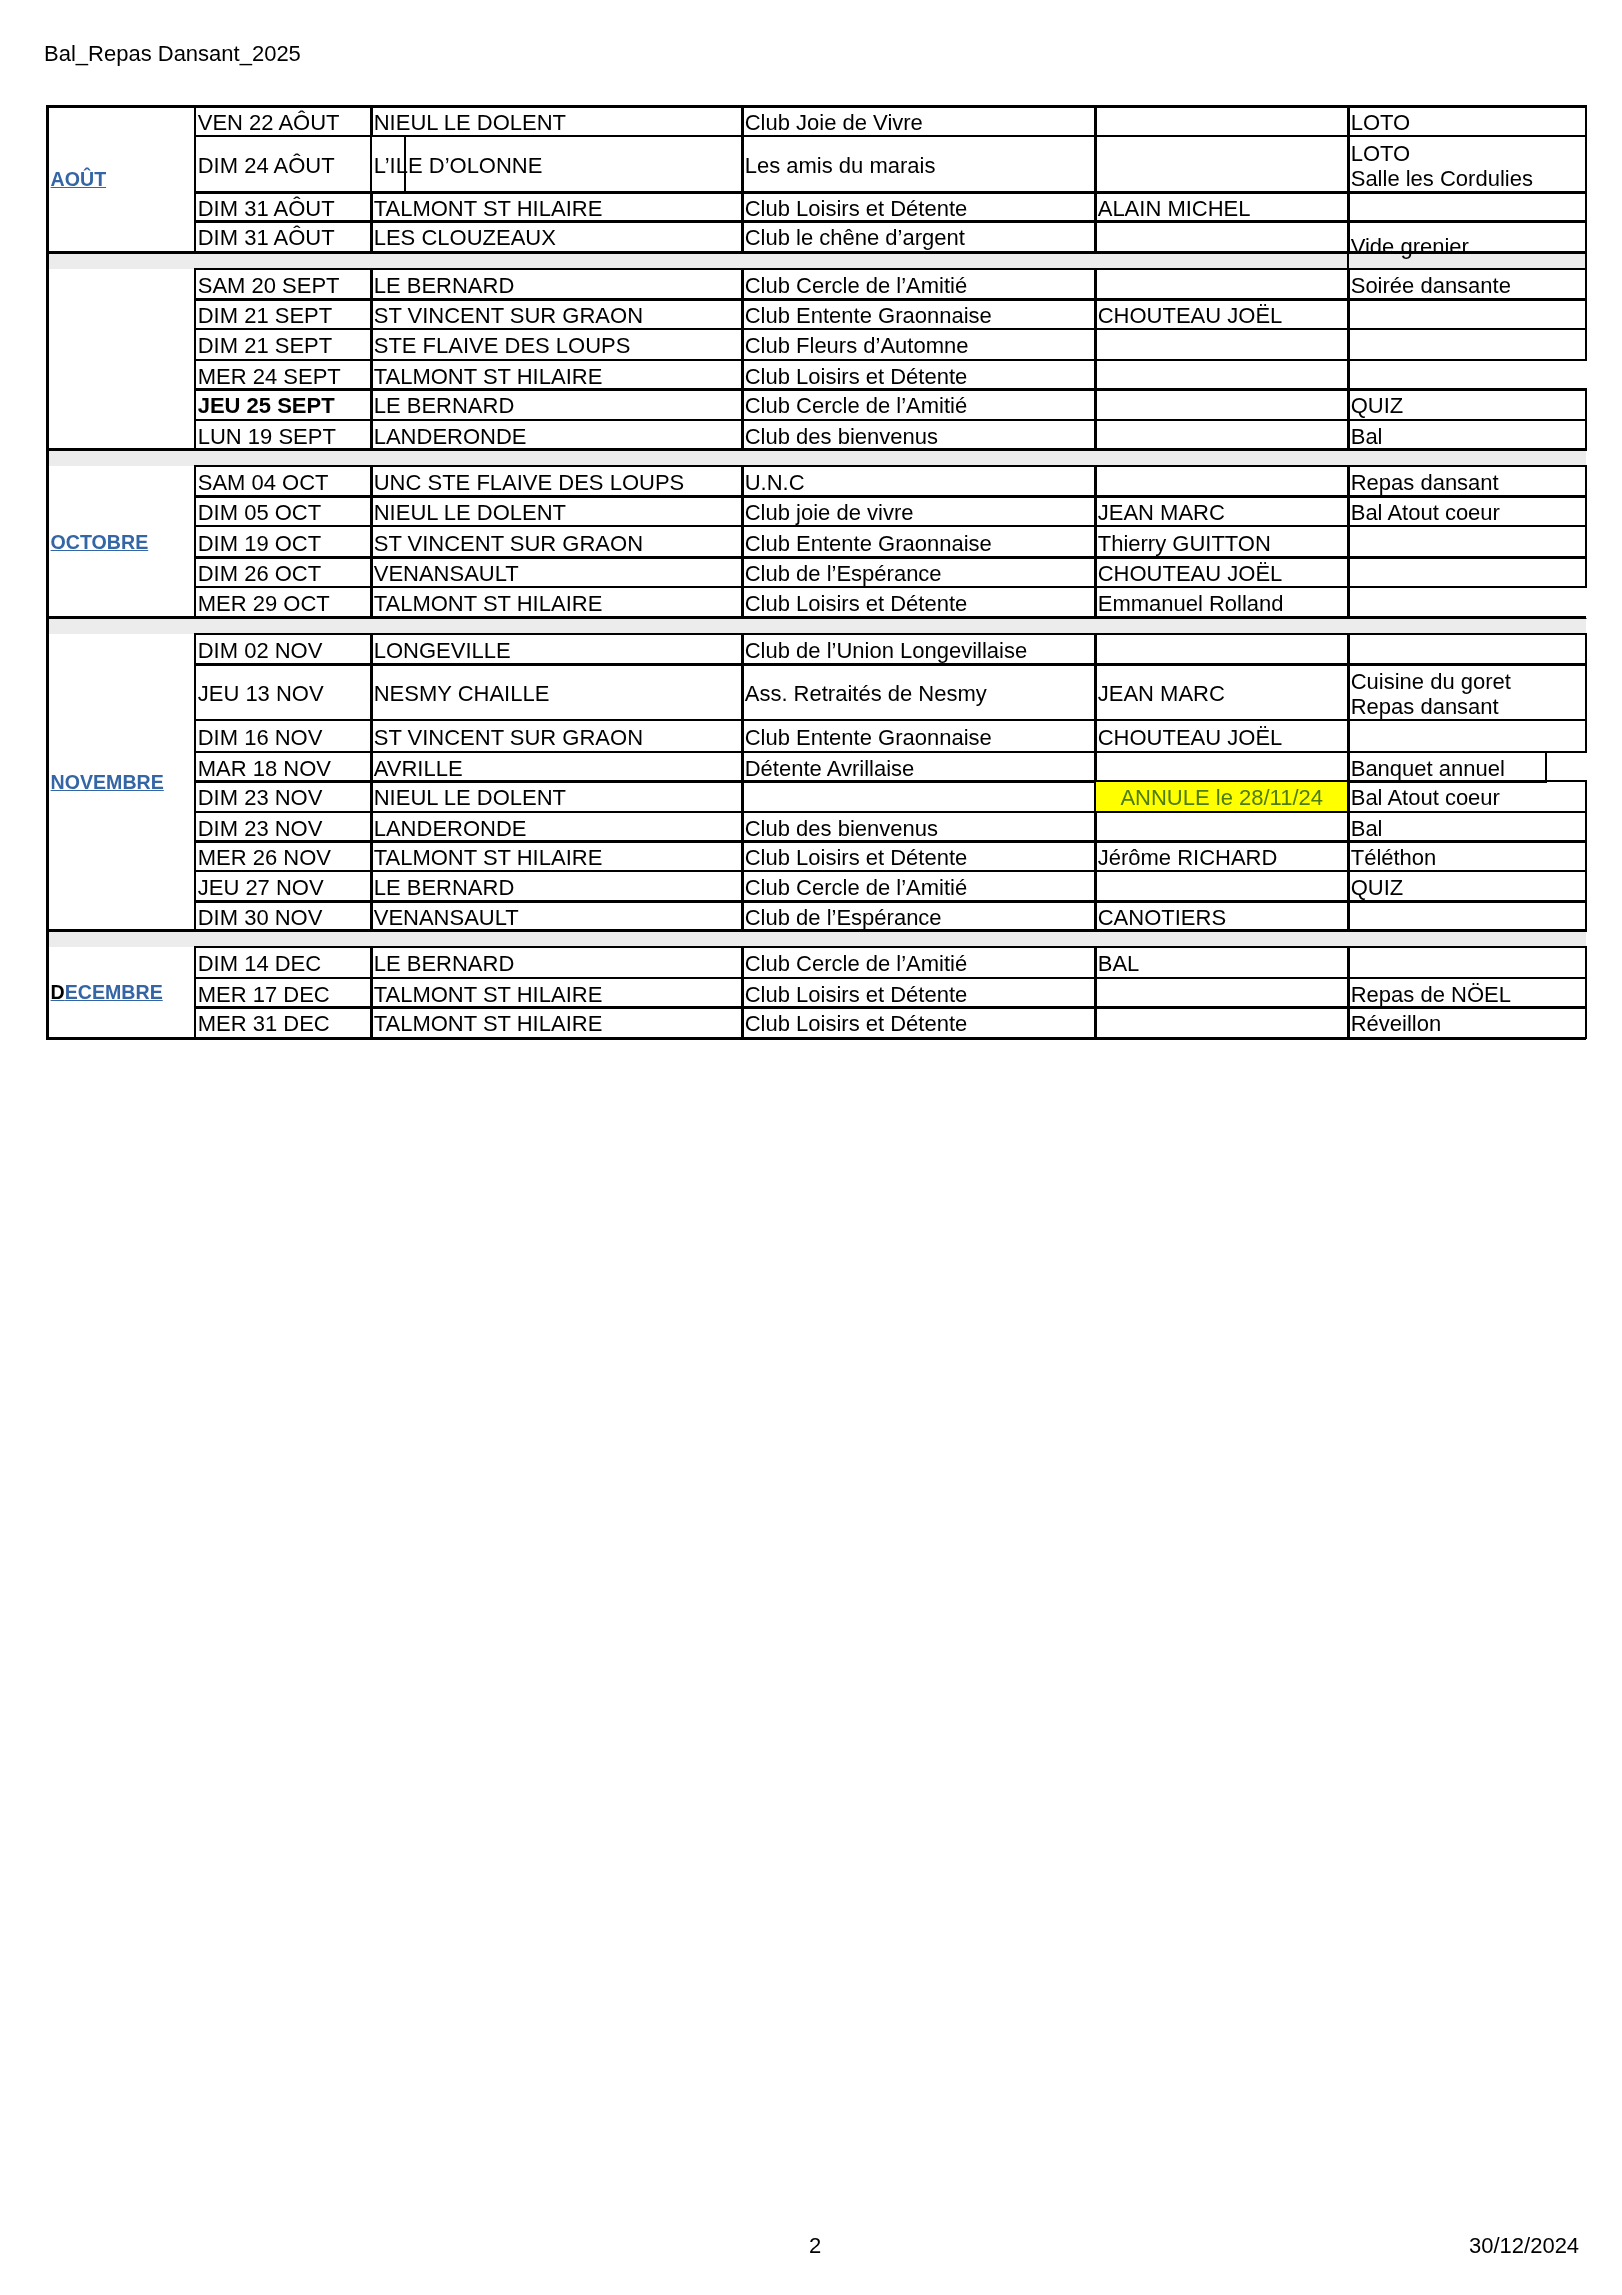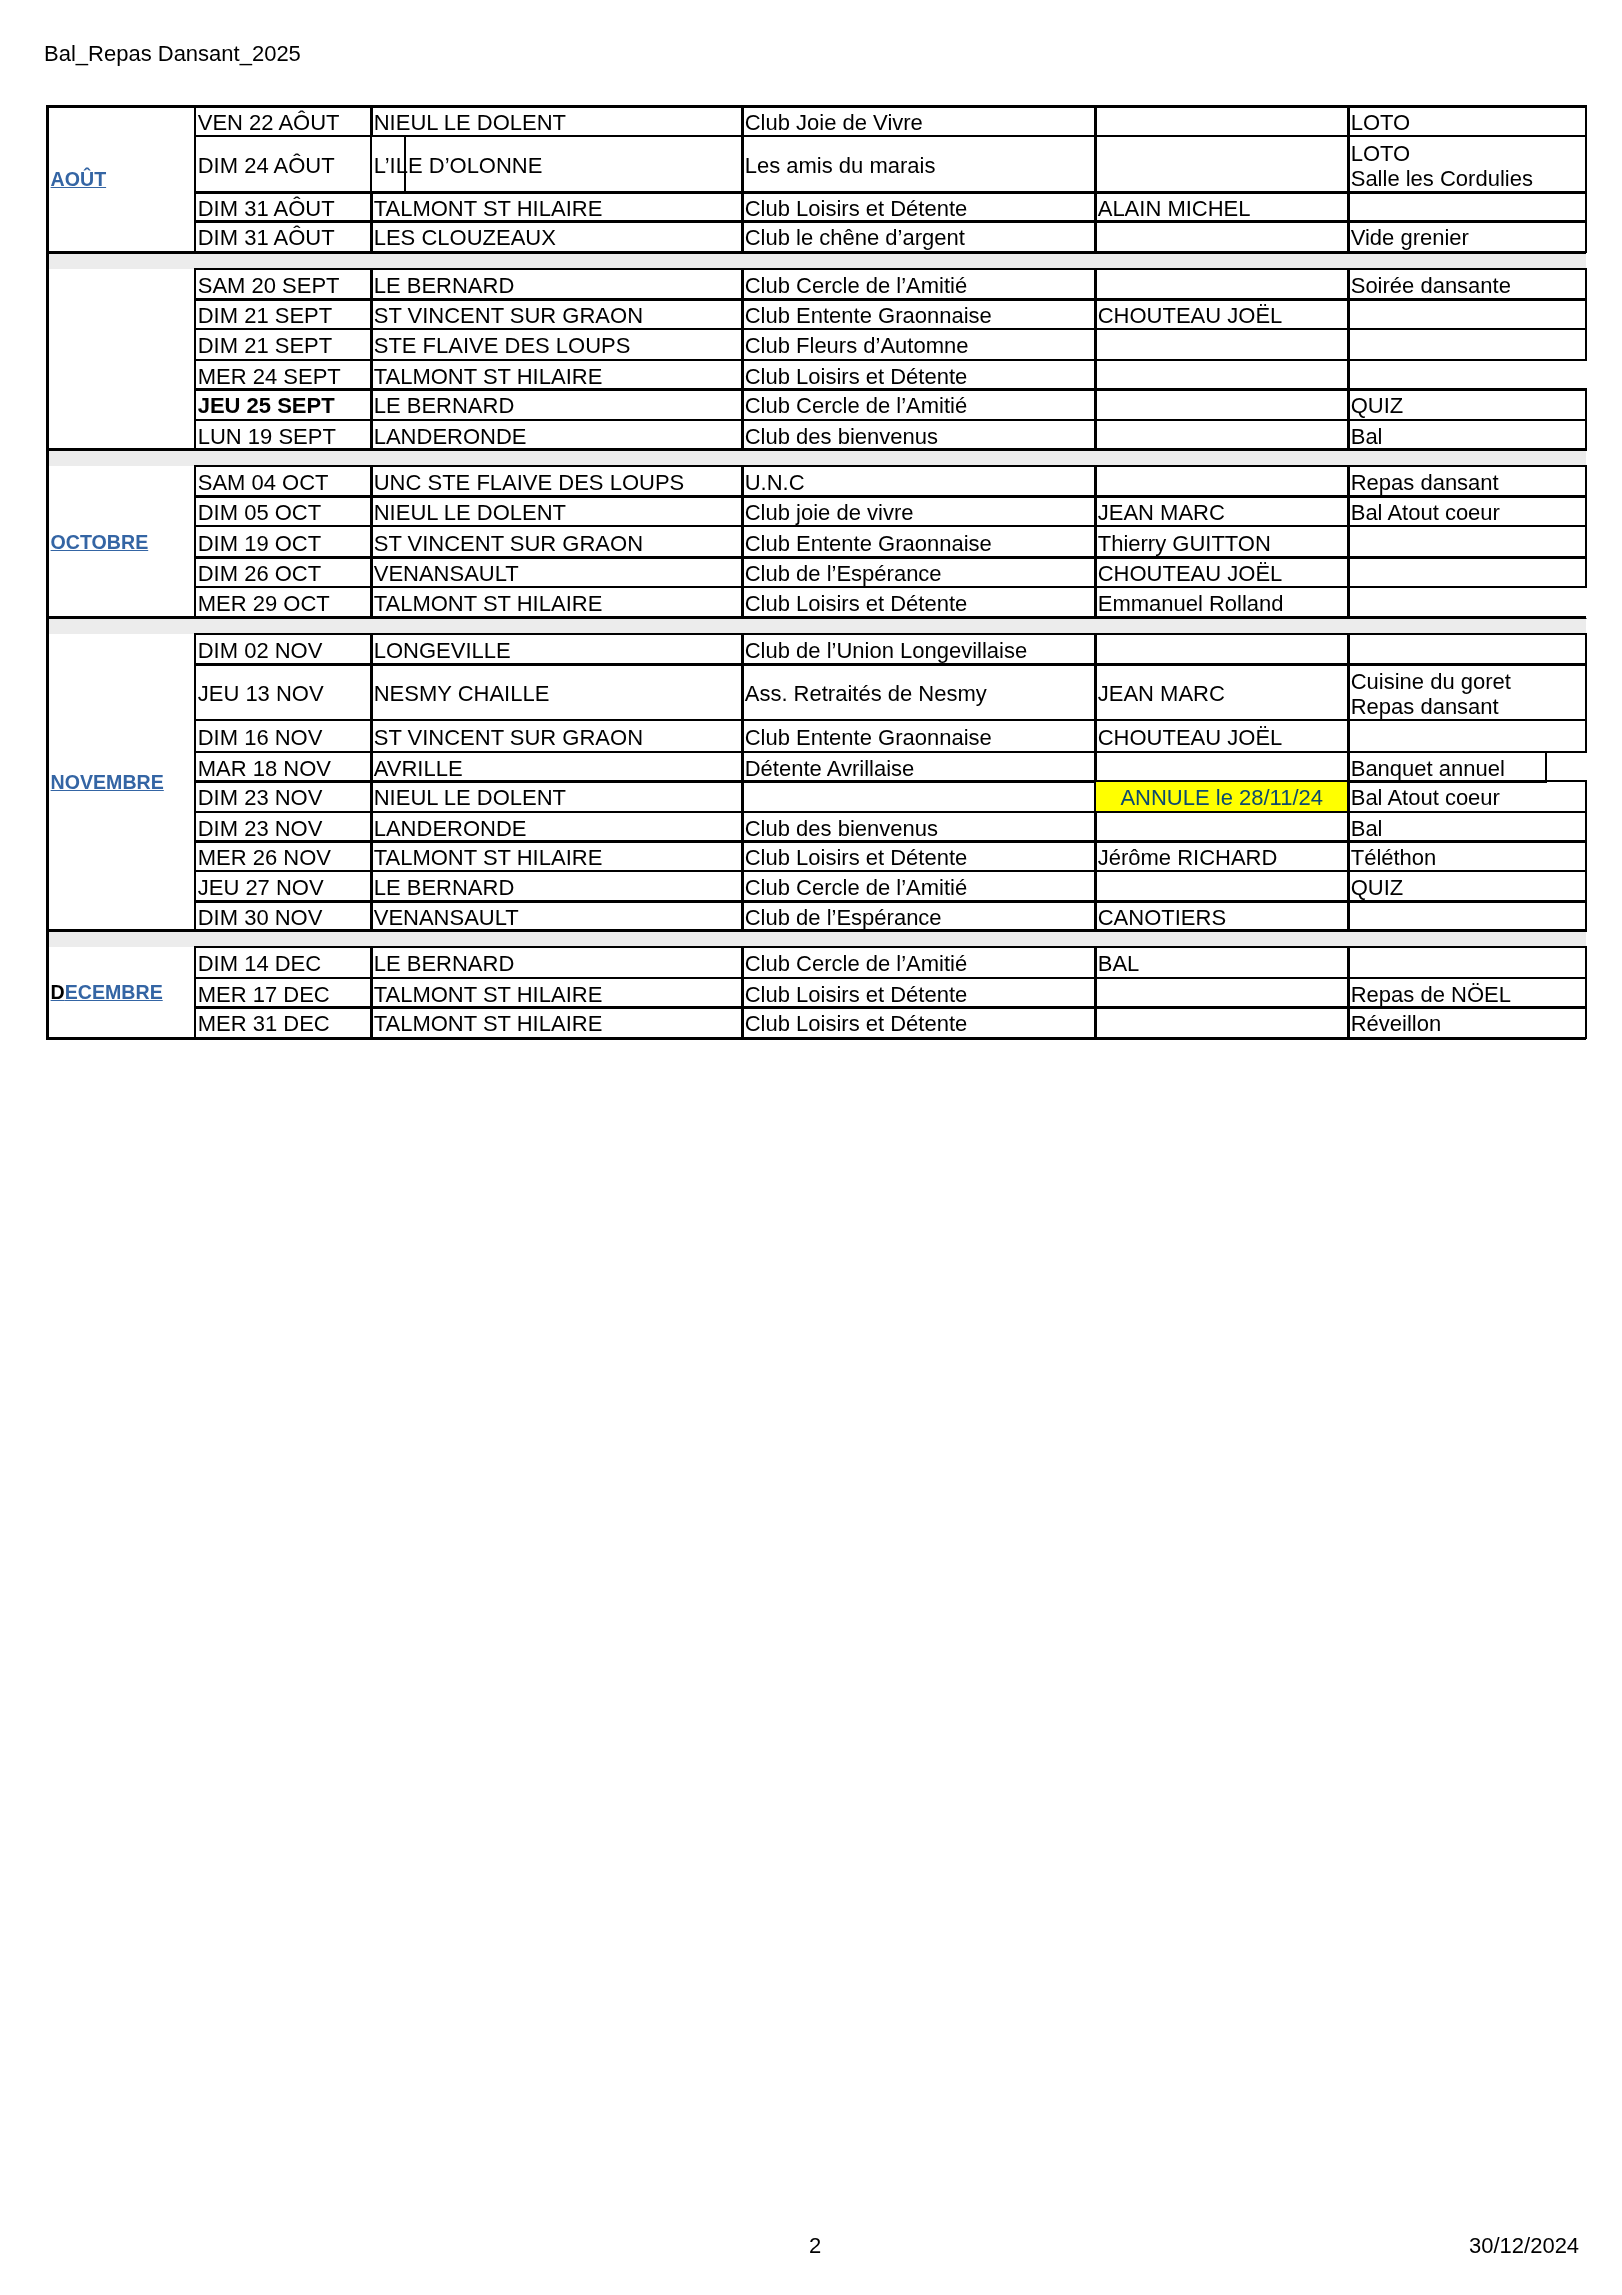--- a/index.html
+++ b/index.html
@@ -10,21 +10,21 @@
   .gap { position:absolute; left:0; width:1540px; background:#ececec; }
   .cell { position:absolute; box-sizing:border-box; border:2.6px solid #000; margin:-1.3px;
           font-size:22px; line-height:25px; padding:2.6px 2px 0 2px; overflow:hidden;
           display:flex; align-items:center; white-space:pre-line; }
   .cell.tl { align-items:flex-start; padding-top:3.9px; }
   .cell.noright { border-right-color:transparent; }
   .month { position:absolute; box-sizing:border-box; border-left:2.6px solid #000; border-right:2.6px solid #000;
            font-size:19.6px; font-weight:bold; color:#3465a4; text-decoration:underline;
            display:flex; align-items:center; padding-left:2.6px; }
   .month .first { color:#000; }
-  .cancel { background:#ffff00; color:#0c4a6e; justify-content:center; }
+  .cancel { background:#ffff00; color:#4d7c0f; justify-content:center; }
   .hline { position:absolute; left:0; width:1540px; height:2.6px; background:#000; }
   .footer-page { position:absolute; left:809px; top:2233px; font-size:22px; }
   .footer-date { position:absolute; left:1469px; top:2233px; font-size:22px; }
 </style>
 </head>
 <body>
 
 <div class="page-title">Bal_Repas Dansant_2025</div>
 
 <div class="table" id="tbl">
@@ -57,21 +57,21 @@
       <div class="cell" style="left: 325px; top: 87px; width: 374px; height: 32px;">TALMONT ST HILAIRE</div>
       <div class="cell" style="left: 696px; top: 87px; width: 356px; height: 32px;">Club Loisirs et Détente</div>
       <div class="cell" style="left: 1049px; top: 87px; width: 256px; height: 32px;">ALAIN MICHEL</div>
       <div class="cell" style="left: 1302px; top: 87px; width: 240px; height: 32px;"></div>
     </div>
     <div style="position: absolute; left: 0px; top: 0px;">
       <div class="cell" style="left: 149px; top: 116px; width: 179px; height: 33px;">DIM 31 AÔUT</div>
       <div class="cell" style="left: 325px; top: 116px; width: 374px; height: 33px;">LES CLOUZEAUX</div>
       <div class="cell" style="left: 696px; top: 116px; width: 356px; height: 33px;">Club le chêne d’argent</div>
       <div class="cell" style="left: 1049px; top: 116px; width: 256px; height: 33px;"></div>
-      <div class="cell" style="left: 1302px; top: 116px; width: 240px; height: 33px;">Vide grenier</div>
+      <div class="cell" style="left: 1302px; top: 116px; width: 240px; height: 50px;">Vide grenier</div>
     </div>
     <div class="hline" style="top: 343px;"></div>
     <div style="position: absolute; left: 0px; top: 0px;">
       <div class="cell" style="left: 149px; top: 164px; width: 179px; height: 33px;">SAM 20 SEPT</div>
       <div class="cell" style="left: 325px; top: 164px; width: 374px; height: 33px;">LE BERNARD</div>
       <div class="cell" style="left: 696px; top: 164px; width: 356px; height: 33px;">Club Cercle de l’Amitié</div>
       <div class="cell" style="left: 1049px; top: 164px; width: 256px; height: 33px;"></div>
       <div class="cell" style="left: 1302px; top: 164px; width: 240px; height: 33px; text-align: right;">Soirée dansante</div>
     </div>
     <div style="position: absolute; left: 0px; top: 0px;">

